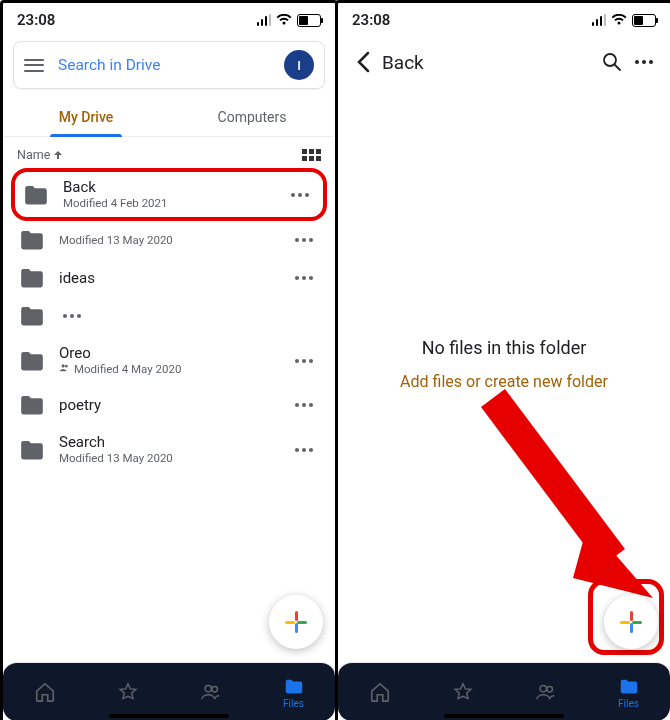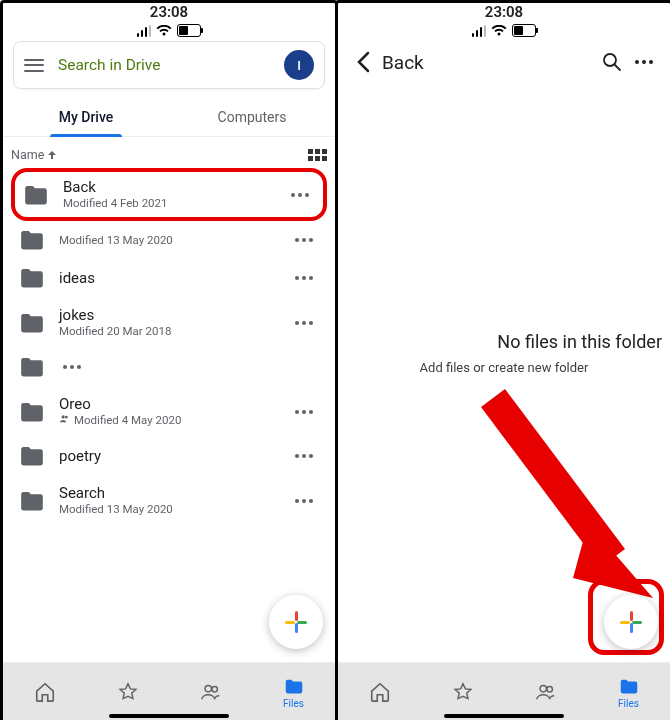--- a/index.html
+++ b/index.html
@@ -3,48 +3,48 @@
 <meta charset="utf-8">
 <style>
   html,body{margin:0;padding:0;background:#fff;}
   body{font-family:-apple-system,Roboto,Arial,sans-serif;color:#202124;}
   .stage{width:670px;height:720px;position:relative;}
   .phone{position:absolute;top:0;width:332px;height:718px;border:3px solid #000;border-radius:4px;background:#fff;overflow:hidden;}
   .phone.left{left:0;}
   .phone.right{left:335px;}
 
   
-  .statusbar{display:flex;align-items:center;justify-content:space-between;height:34px;padding:0 14px;font-weight:600;font-size:15px;flex-direction:column;}
+  .statusbar{display:flex;align-items:center;justify-content:space-between;height:34px;padding:0 14px;font-weight:600;font-size:15px;}
   .sb-right{display:flex;align-items:center;gap:5px;}
   .sig{display:flex;align-items:flex-end;gap:1.5px;height:12px;}
   .sig span{width:2.5px;background:#000;border-radius:1px;}
   .sig span:nth-child(1){height:4px;}
   .sig span:nth-child(2){height:7px;}
   .sig span:nth-child(3){height:10px;}
   .sig span:nth-child(4){height:12px;background:#bbb;}
   .wifi svg{display:block;}
   .batt{width:22px;height:11px;border:1px solid #000;border-radius:3px;position:relative;}
   .batt:after{content:"";position:absolute;right:-3px;top:3px;width:2px;height:5px;background:#000;border-radius:0 1px 1px 0;}
   .batt .fill{position:absolute;left:1px;top:1px;bottom:1px;width:9px;background:#000;border-radius:1px;}
 
   
   .search-card{margin:4px 10px 10px;border:1px solid #e0e0e0;border-radius:8px;height:46px;display:flex;align-items:center;padding:0 10px;box-shadow:0 1px 2px rgba(0,0,0,.05);}
   .hamburger{width:20px;display:flex;flex-direction:column;gap:3.5px;}
   .hamburger span{height:2px;background:#5f6368;border-radius:1px;}
-  .search-text{flex:1;margin-left:14px;color:#4d7c0f;font-size:15.5px;}
+  .search-text{flex:1;margin-left:14px;color:#3b82f6;font-size:15.5px;}
   .avatar{width:30px;height:30px;border-radius:50%;background:#1a3e8a;color:#fff;display:flex;align-items:center;justify-content:center;font-size:13px;font-weight:500;}
 
   
   .tabs{display:flex;border-bottom:1px solid #eee;}
   .tab{flex:1;text-align:center;padding:10px 0 11px;font-size:14px;color:#5f6368;position:relative;}
-  .tab.active{color:#0f172a;font-weight:500;}
+  .tab.active{color:#a16207;font-weight:500;}
   .tab.active:after{content:"";position:absolute;left:50%;transform:translateX(-50%);bottom:-1px;width:72px;height:3px;background:#1a73e8;border-radius:3px 3px 0 0;}
 
   
-  .sortrow{display:flex;align-items:center;justify-content:space-between;padding:10px 8px 6px;text-align:right;}
+  .sortrow{display:flex;align-items:center;justify-content:space-between;padding:10px 14px 6px;text-align:right;}
   .sortlabel{font-size:12.5px;color:#5f6368;display:flex;align-items:center;gap:3px;}
   .gridicon{display:grid;grid-template-columns:repeat(3,5px);grid-template-rows:repeat(2,5px);gap:2px;}
   .gridicon span{background:#333;}
 
   
   .list{padding:0 4px;}
   .item{display:flex;align-items:center;padding:9px 10px 9px 6px;margin:0 4px;}
   .item.hl{border:4px solid #e60000;border-radius:16px;padding-top:6px;padding-bottom:6px;}
   .foldericon{width:26px;height:20px;margin:0 14px 0 2px;}
   .foldericon svg{display:block;}
@@ -59,38 +59,38 @@
   .fab{position:absolute;right:12px;bottom:72px;width:54px;height:54px;border-radius:50%;background:#fff;box-shadow:0 2px 8px rgba(0,0,0,.25);display:flex;align-items:center;justify-content:center;}
   .fab-plus{position:relative;width:22px;height:22px;}
   .fab-plus .arm{position:absolute;border-radius:2px;}
   .fab-plus .r{left:10px;top:0;width:3px;height:10px;background:#ea4335;}
   .fab-plus .g{left:12px;top:10px;width:10px;height:3px;background:#34a853;}
   .fab-plus .b{left:10px;top:12px;width:3px;height:10px;background:#4285f4;}
   .fab-plus .y{left:0;top:10px;width:10px;height:3px;background:#fbbc05;}
   .fab-hl{position:absolute;right:6px;bottom:66px;width:66px;height:66px;border:5px solid #e60000;border-radius:16px;}
 
   
-  .nav{position:absolute;left:0;right:0;bottom:0;height:58px;border-top:1px solid #eee;background:#e5e5e5;display:flex;}
+  .nav{position:absolute;left:0;right:0;bottom:0;height:58px;border-top:1px solid #eee;background:#0f172a;display:flex;border-radius:14px;}
   .nav-item{flex:1;display:flex;flex-direction:column;align-items:center;justify-content:center;gap:1px;}
   .nav-item svg{width:22px;height:22px;}
   .nav-label{font-size:10px;color:#1a73e8;margin-top:-1px;}
 
   .homebar{position:absolute;bottom:3px;left:50%;transform:translateX(-50%);width:120px;height:4px;background:#000;border-radius:3px;}
 
   
   .rhead{display:flex;align-items:center;height:50px;padding:0 10px;}
   .chev{width:30px;display:flex;justify-content:center;}
   .rtitle{font-size:19px;flex:1;margin-left:4px;}
   .ricon{width:32px;display:flex;justify-content:center;}
   .vmore{display:flex;gap:3px;}
   .vmore span{width:4px;height:4px;border-radius:50%;background:#202124;}
 
   .empty{position:absolute;left:0;right:0;top:320px;text-align:center;}
-  .empty h2{margin:8px;font-size:18px;font-weight:400;text-align:right;}
-  .empty p{margin:4px 0 8px;font-size:13px;color:#404040;}
+  .empty h2{margin:14px;font-size:18px;font-weight:400;}
+  .empty p{margin:4px 0 8px;font-size:16px;color:#a16207;}
 
   .arrow{position:absolute;pointer-events:none;}
 </style>
 </head>
 <body>
 
 <div class="stage">
 
   <div class="phone left">
     <div class="statusbar">
@@ -182,38 +182,20 @@
           </div>
         </div>
         <div class="item">
           <div class="foldericon">
             <svg viewBox="0 0 24 20">
               <path d="M2 3a2 2 0 012-2h5l2 2h9a2 2 0 012 2v11a2 2 0 01-2 2H4a2 2 0 01-2-2V3z" fill="#5f6368"></path>
             </svg>
           </div>
           <div class="it-body">
             <div class="it-title">ideas</div>
-          </div>
-          <div class="it-more">
-            <span></span>
-            <span></span>
-            <span></span>
-          </div>
-        </div>
-        <div class="item">
-          <div class="foldericon">
-            <svg viewBox="0 0 24 20">
-              <path d="M2 3a2 2 0 012-2h5l2 2h9a2 2 0 012 2v11a2 2 0 01-2 2H4a2 2 0 01-2-2V3z" fill="#5f6368"></path>
-            </svg>
-          </div>
-          <div class="it-body">
-            <div class="it-title">jokes</div>
-            <div class="it-sub">
-              <span>Modified 20 Mar 2018</span>
-            </div>
           </div>
           <div class="it-more">
             <span></span>
             <span></span>
             <span></span>
           </div>
         </div>
         <div class="item">
           <div class="foldericon">
             <svg viewBox="0 0 24 20">

